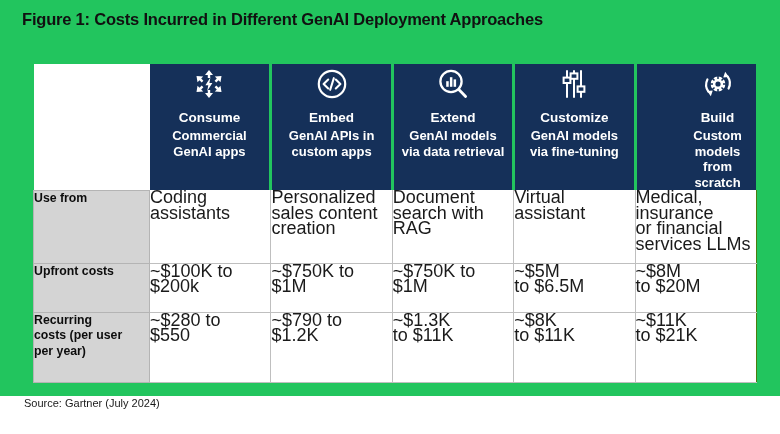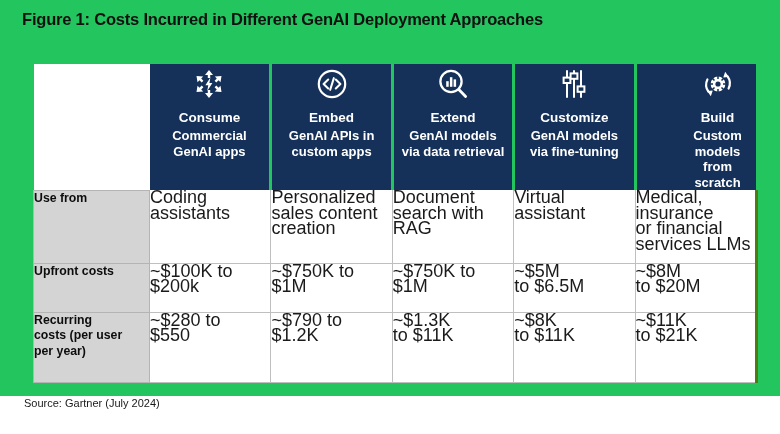--- a/index.html
+++ b/index.html
@@ -103,21 +103,21 @@
   td.cell {
     background: #ffffff;
     border-right: 1px solid #bfbfbf;
     border-bottom: 1px solid #bfbfbf;
     font-size: 18px;
     color: #1a1a1a;
     line-height: 15.5px;
     padding: 8px 8px 8px 9px;
     vertical-align: top;
   }
-  td.cell.lastcol { border-right: 3px solid #4d7c0f; margin-top: 24px; }
+  td.cell.lastcol { border-right: 1px solid #4d7c0f; margin-top: 24px; }
   tr.r-usecase td.cell { height: 73px; box-sizing: border-box; }
   tr.r-upfront td.cell { height: 49px; box-sizing: border-box; }
   tr.r-recurring td.cell { height: 70px; box-sizing: border-box; }
   tr.r-usecase td.cell, tr.r-upfront td.cell, tr.r-recurring td.cell {
     border-left: none;
   }
   tr.r-usecase td.firstdata,
   tr.r-upfront td.firstdata,
   tr.r-recurring td.firstdata { border-left: 1px solid #bfbfbf; }
 

